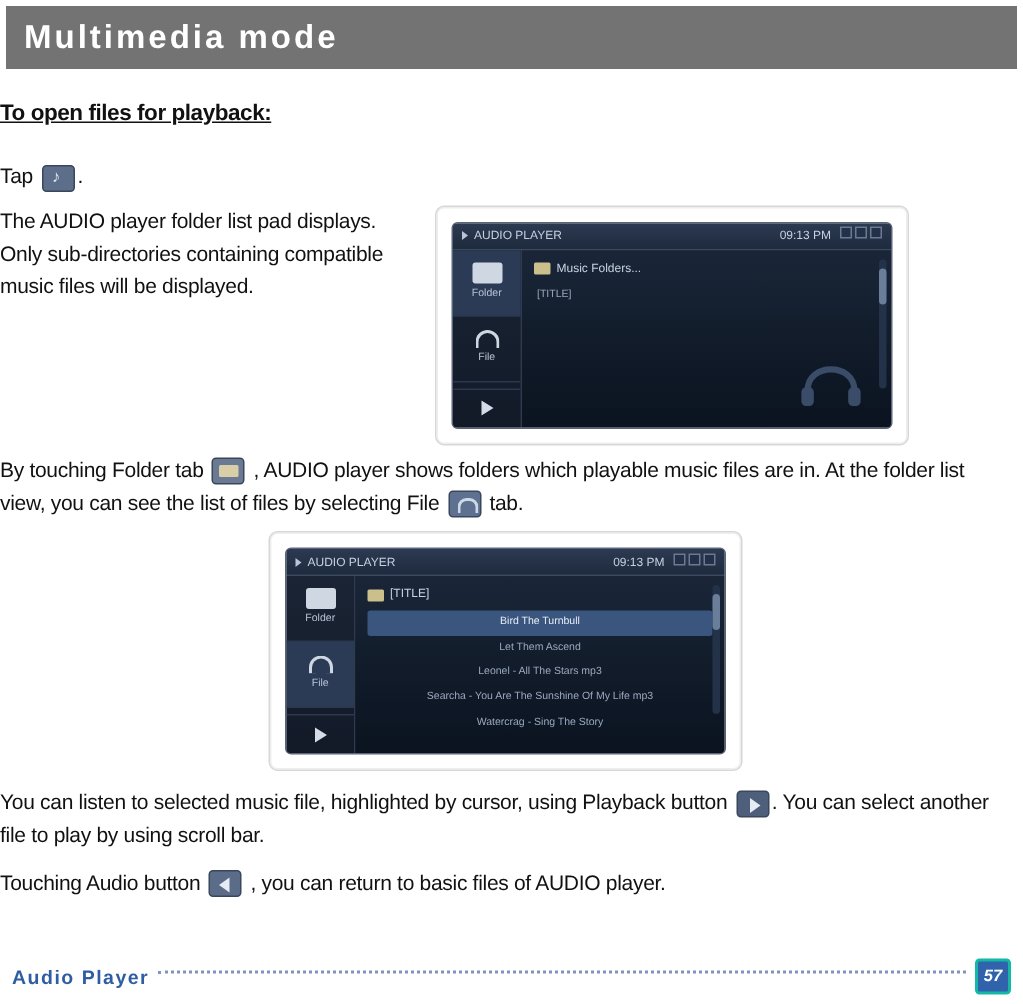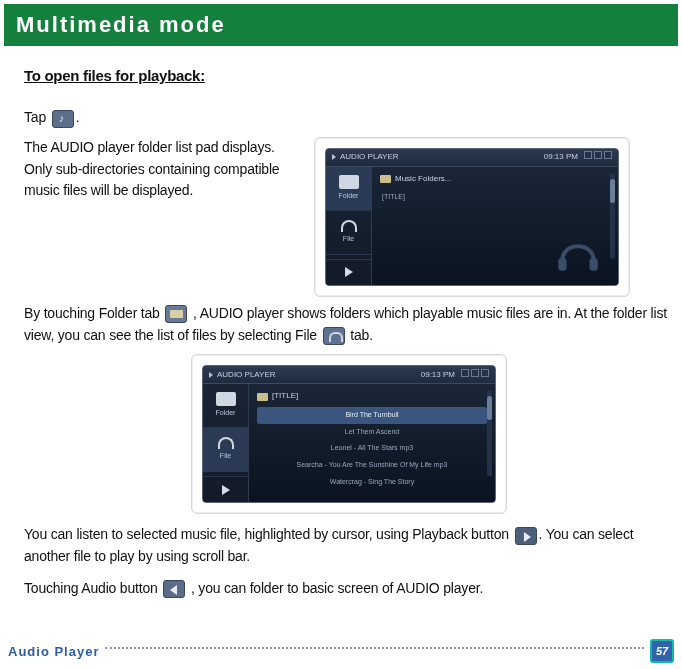--- a/index.html
+++ b/index.html
@@ -6,33 +6,33 @@
     body {
       width: 682px;
       height: 669px;
       font-family: Arial, Helvetica, sans-serif;
       background: #fff;
       color: #000;
       position: relative;
       overflow: hidden;
     }
     .header-bar {
-      background: #15803d;
+      background: #737373;
       padding: 8px 12px;
       margin: 4px 4px 0 4px;
     }
     .header-title {
       font-family: Arial, sans-serif;
       font-size: 22px;
       font-weight: bold;
       color: #fff;
       letter-spacing: 2px;
     }
     .content {
-      padding: 18px 8px 0 24px;
+      padding: 18px 8px 0 0;
       font-size: 14px;
       line-height: 1.55;
       color: #111;
     }
     .subheading {
       font-weight: bold;
       text-decoration: underline;
       font-size: 15px;
       letter-spacing: -0.3px;
       margin-bottom: 20px;
@@ -418,21 +418,21 @@
     </div>
   </div>
 
   <p class="para condensed">
     <span>You can listen to selected music file, highlighted by cursor, using Playback button  </span>
     <span class="inline-icon play"></span><span>. You can select another file to play by using scroll bar.</span>
   </p>
 
   <p class="para condensed" style="margin-top:10px;">
     <span>Touching Audio button  </span>
-    <span class="inline-icon back"></span><span> , you can folder to basic screen of AUDIO player.</span>
+    <span class="inline-icon back"></span><span> , you can return to basic files of AUDIO player.</span>
   </p>
 
 </div>
 
 <div class="footer-wrap">
   <span class="footer-label">Audio Player</span>
   <span class="footer-dots"></span>
   <span class="page-badge">57</span>
 </div>
 

